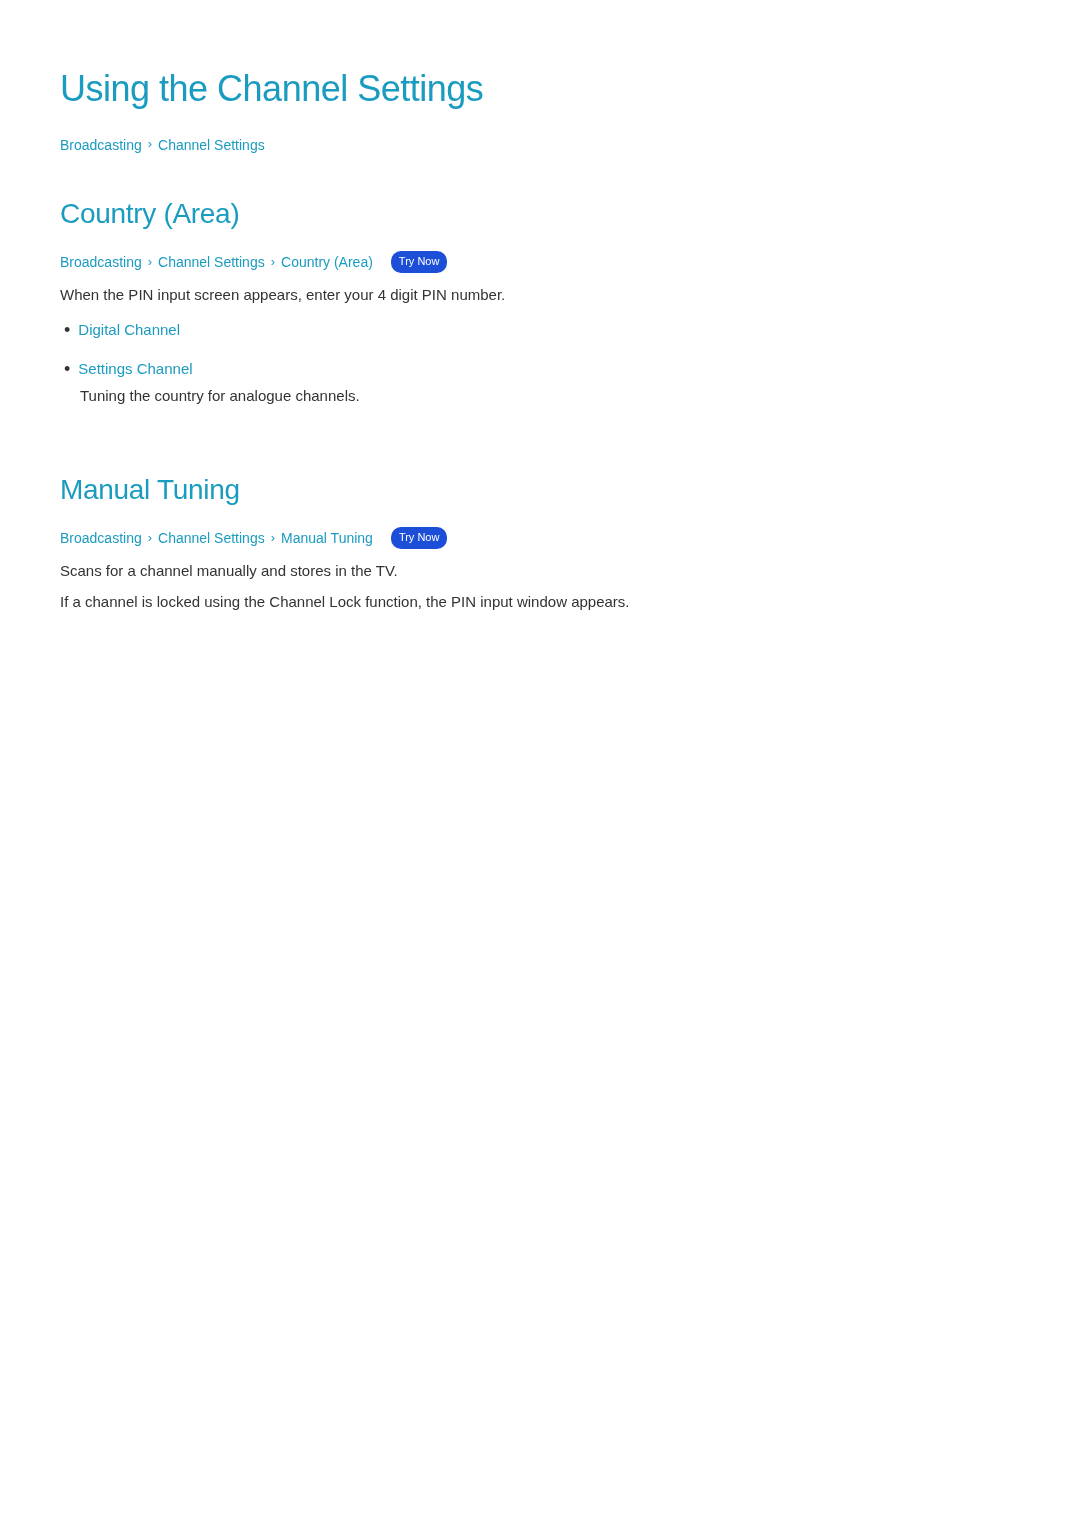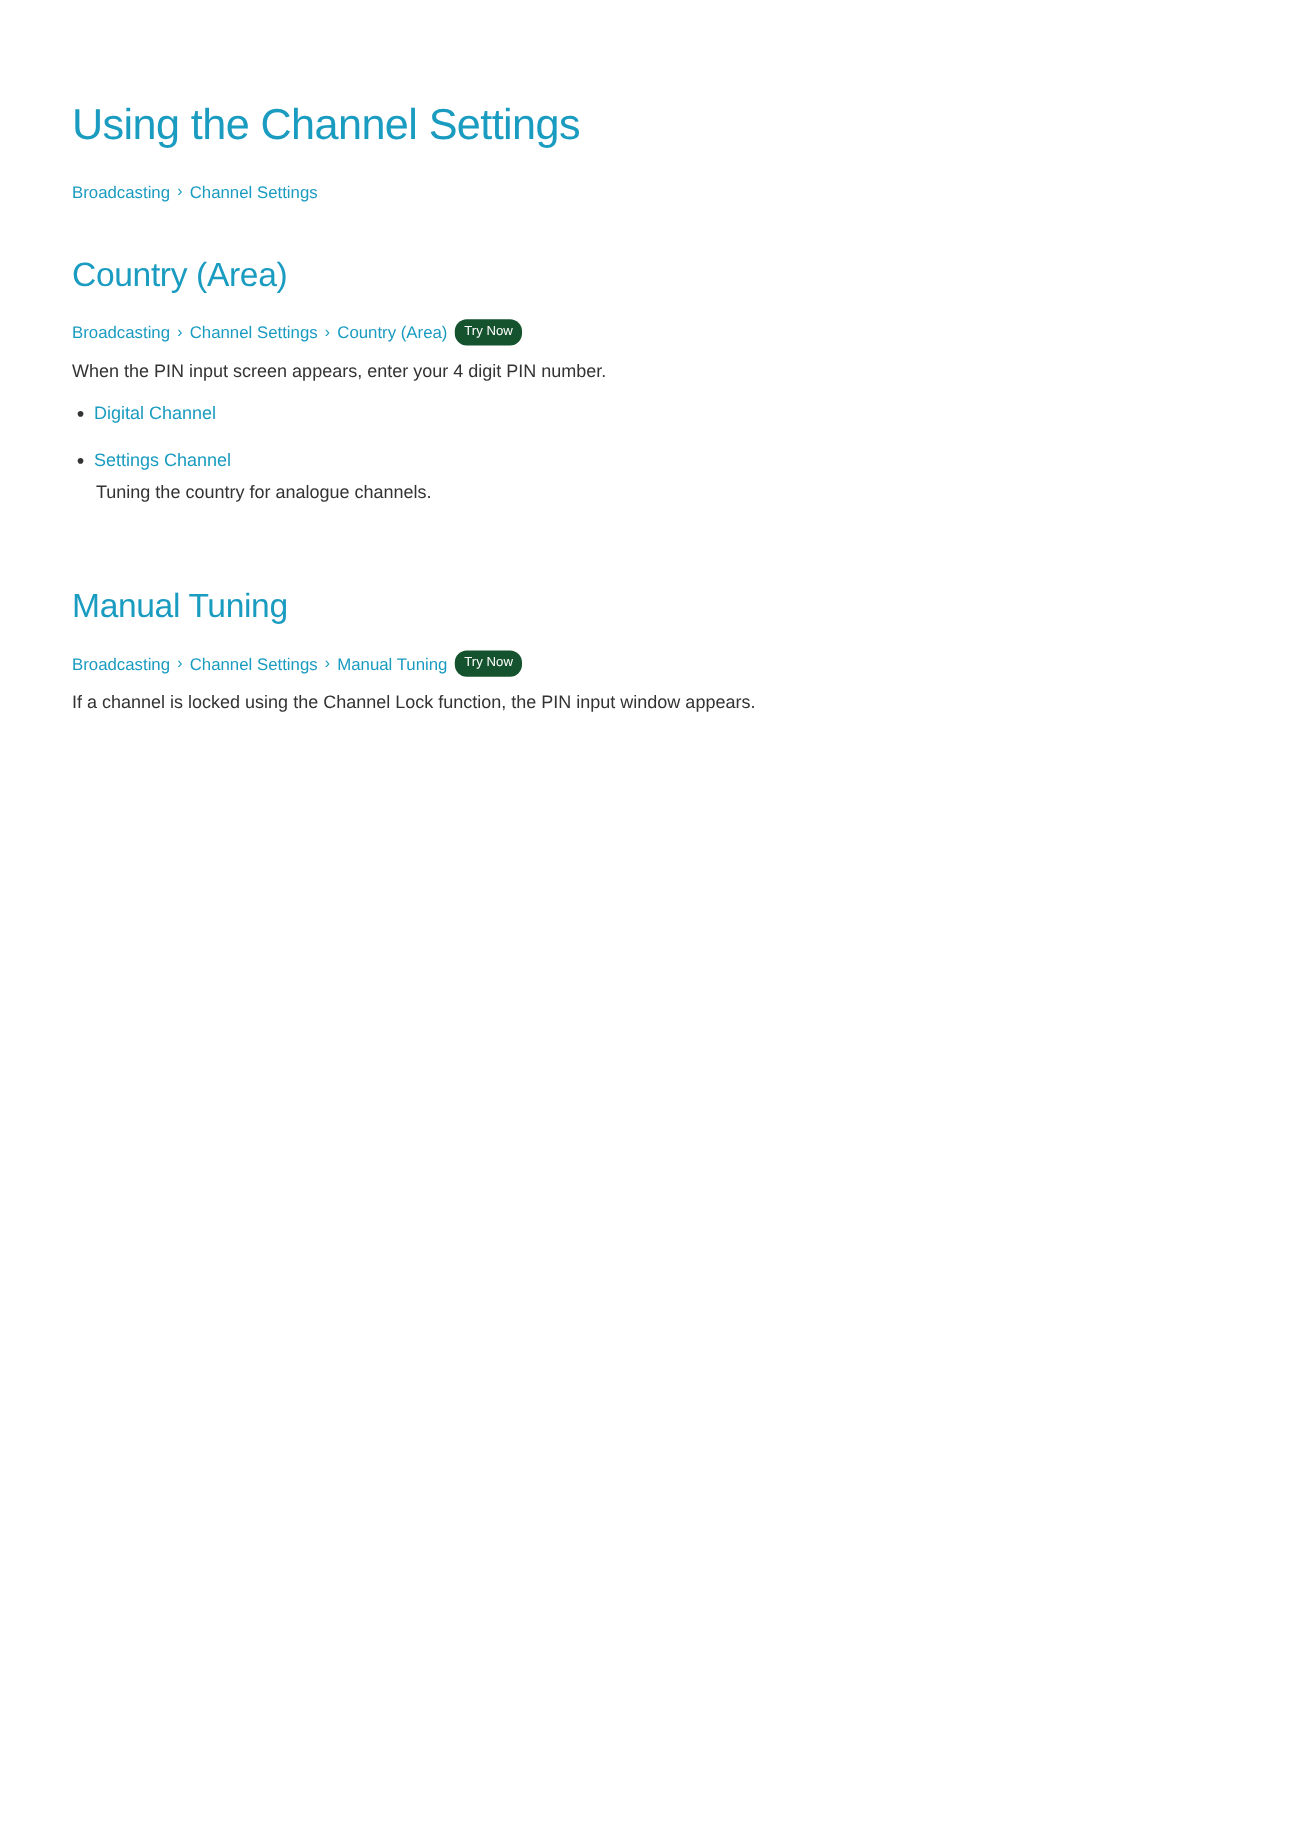--- a/index.html
+++ b/index.html
@@ -16,21 +16,21 @@
       line-height: 1.6;
       padding: 40px 60px 60px 60px;
       max-width: 1080px;
     }
 
     .page-title {
       font-size: 36px;
       font-weight: 400;
       color: #1a9bc0;
       margin-bottom: 16px;
-      margin-top: 35px;
+      margin-top: 20px;
       letter-spacing: -0.5px;
     }
 
     .top-breadcrumb {
       display: flex;
       align-items: center;
       gap: 6px;
       margin-bottom: 36px;
     }
 
@@ -64,26 +64,26 @@
       margin-bottom: 10px;
     }
 
     .section-breadcrumb .breadcrumb-link {
       font-size: 14px;
     }
 
     .try-now-badge {
       display: inline-flex;
       align-items: center;
-      background-color: #14532d;
+      background-color: #1d4ed8;
       color: #ffffff;
       font-size: 11px;
       padding: 2px 8px;
       border-radius: 10px;
-      margin-left: 0;
+      margin-left: 12px;
       font-weight: 500;
     }
 
     .section-body {
       margin-top: 6px;
     }
 
     .section-body p {
       margin-bottom: 6px;
       color: #333333;
@@ -177,15 +177,16 @@
   <div class="section-breadcrumb">
     <a class="breadcrumb-link">Broadcasting</a>
     <span class="breadcrumb-separator">›</span>
     <a class="breadcrumb-link">Channel Settings</a>
     <span class="breadcrumb-separator">›</span>
     <a class="breadcrumb-link">Manual Tuning</a>
     <span class="try-now-badge">Try Now</span>
   </div>
 
   <div class="section-body">
+    <p>Scans for a channel manually and stores in the TV.</p>
     <p>If a channel is locked using the Channel Lock function, the PIN input window appears.</p>
   </div>
 </div>
 
 </body></html>

